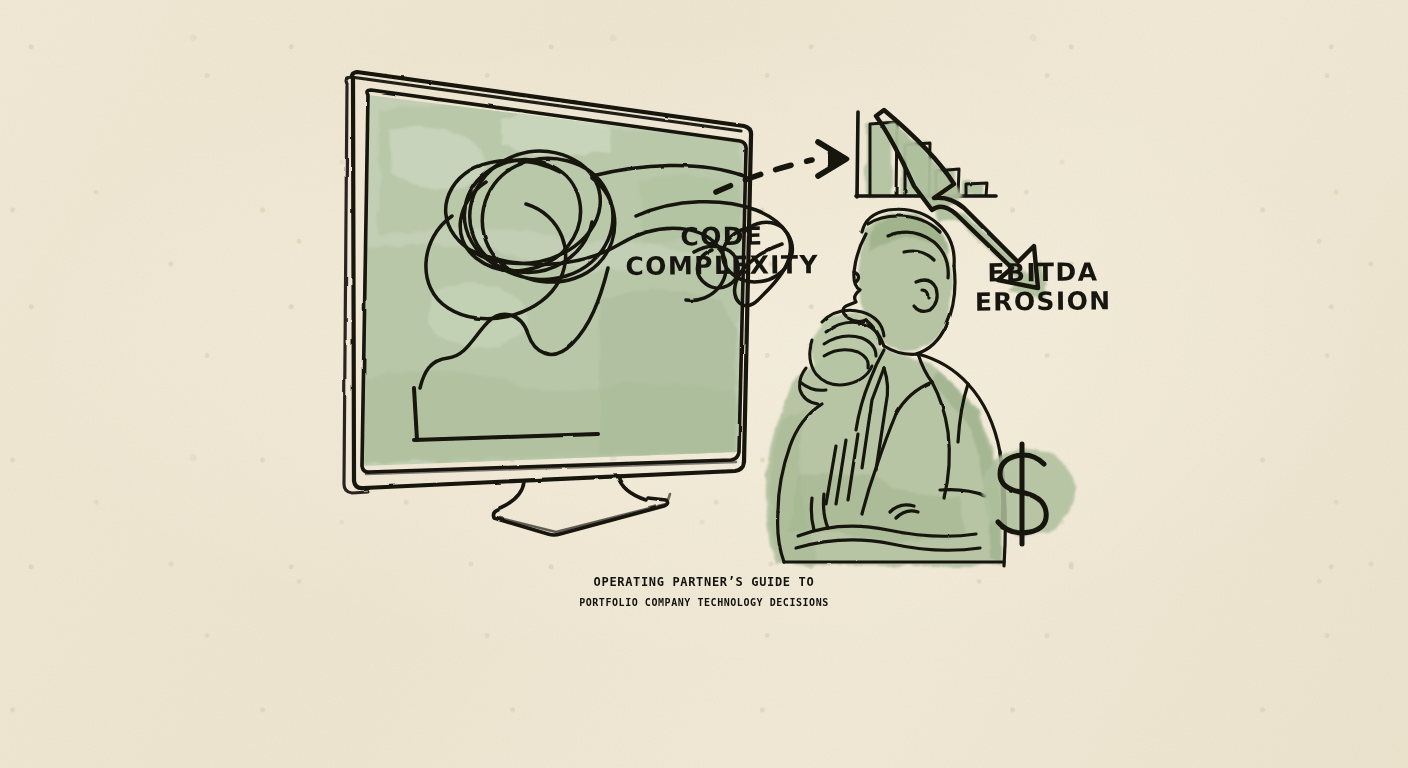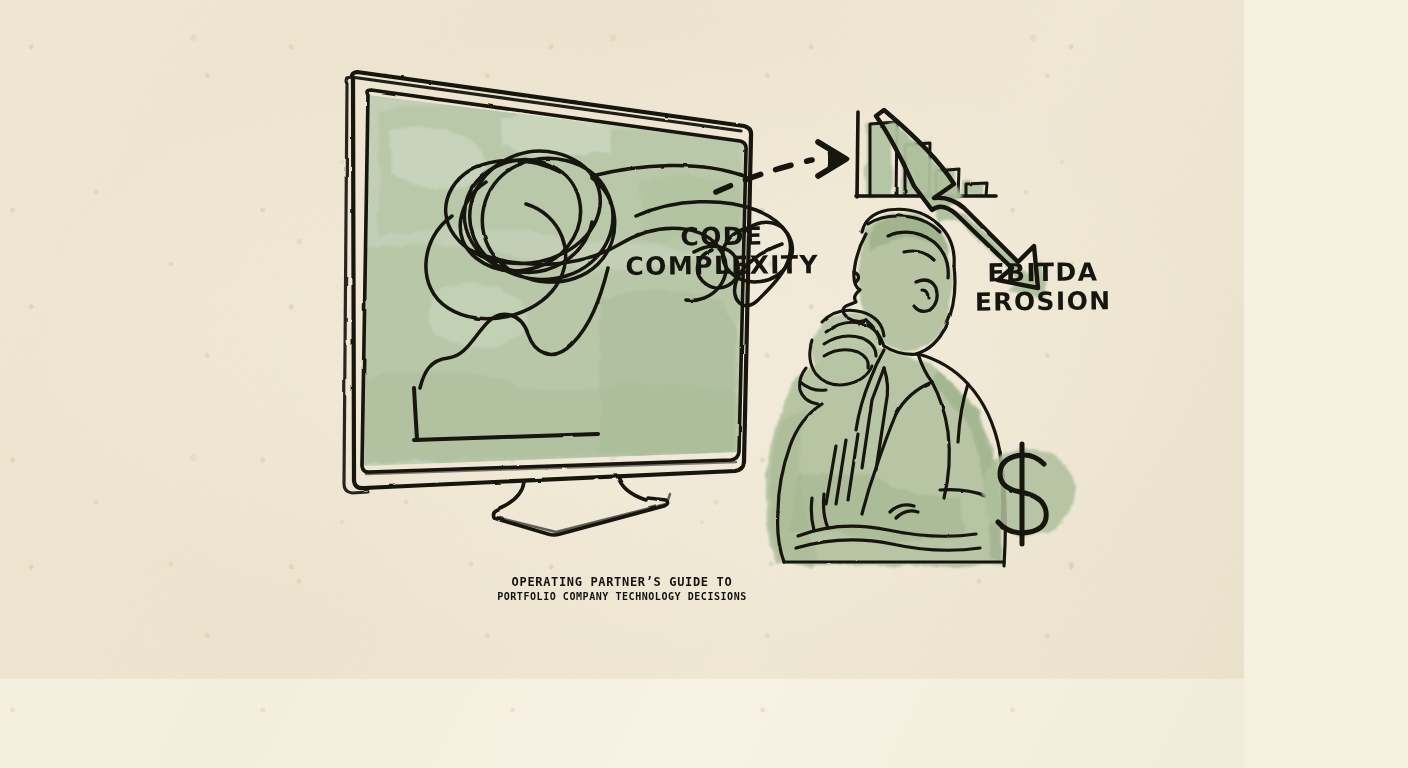--- a/index.html
+++ b/index.html
@@ -1,21 +1,21 @@
 <!DOCTYPE html>
 <html><head>
 <meta charset="utf-8">
 <style>
   html,body{margin:0;padding:0;}
   body{
     width:1408px;height:768px;overflow:hidden;
     background:#F6F0E0;
     font-family:"Liberation Serif", serif;
   }
-  #stage{position:relative;width:1244px;height:768px;overflow:hidden;background:#F6F0E0;}
+  #stage{position:relative;width:1408px;height:768px;overflow:hidden;background:#F6F0E0;}
 
   
   #paper-texture{
     position:absolute;inset:0;pointer-events:none;
     background-color:#F6F0E0;
     background-image:
       radial-gradient(circle at 12% 18%, rgba(222,210,182,.55) 0 2px, transparent 3px),
       radial-gradient(circle at 31% 62%, rgba(226,214,186,.5) 0 2px, transparent 3px),
       radial-gradient(circle at 74% 27%, rgba(220,208,180,.45) 0 2px, transparent 3px),
       radial-gradient(circle at 88% 71%, rgba(224,212,184,.5) 0 2px, transparent 3px),
@@ -42,21 +42,21 @@
   }
   .title-line{
     font-family:"DejaVu Sans Mono","Liberation Mono",monospace;
     font-weight:700;
     color:#141210;
     letter-spacing:.055em;
     line-height:1.0;
     white-space:nowrap;
   }
   #title-line-1{font-size:47px;}
-  #title-line-2{font-size:47px;margin-top:4px;}
+  #title-line-2{font-size:47px;margin-top:10px;}
 
   
   .hand-label{
     position:absolute;
     font-family:"DejaVu Sans","Liberation Sans",sans-serif;
     font-weight:700;
     color:#16150F;
     letter-spacing:.055em;
     line-height:1.16;
     text-align:center;

